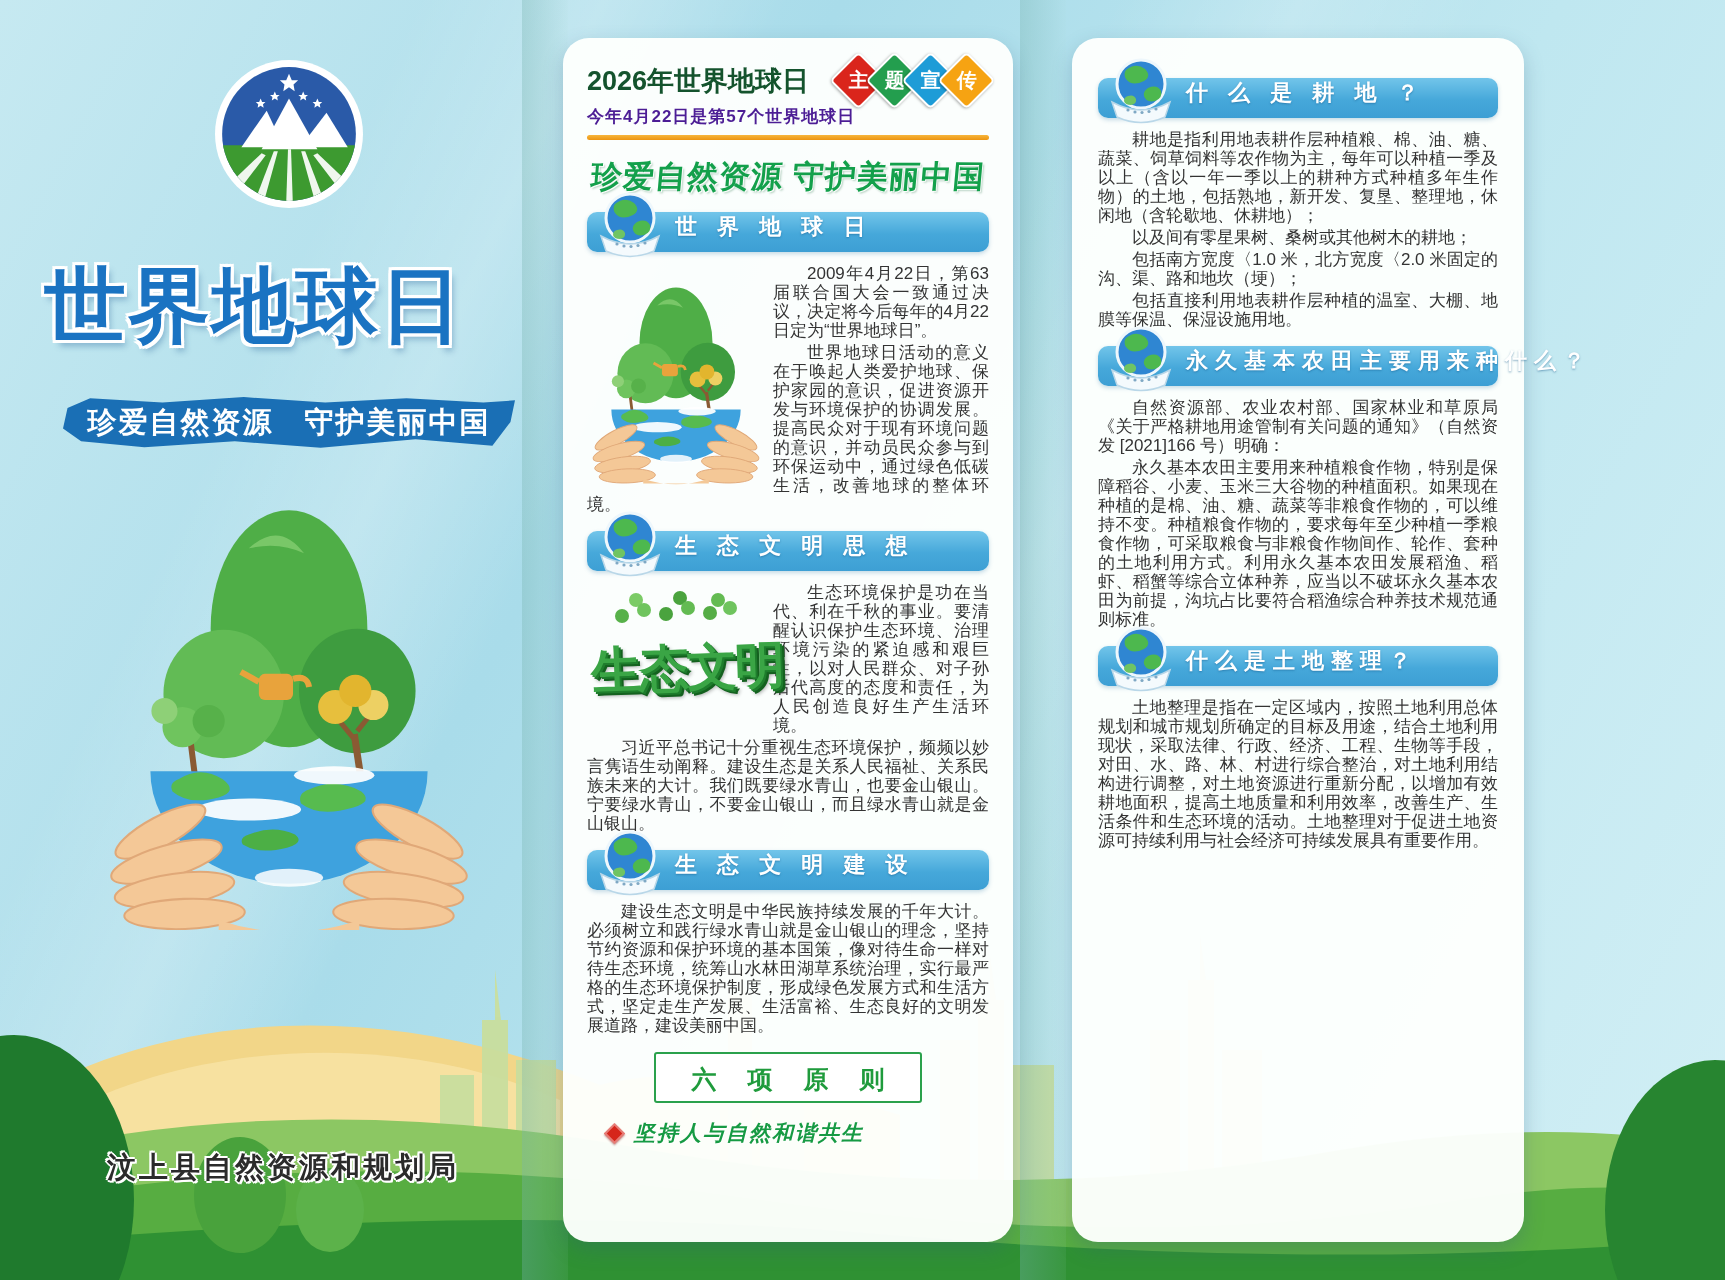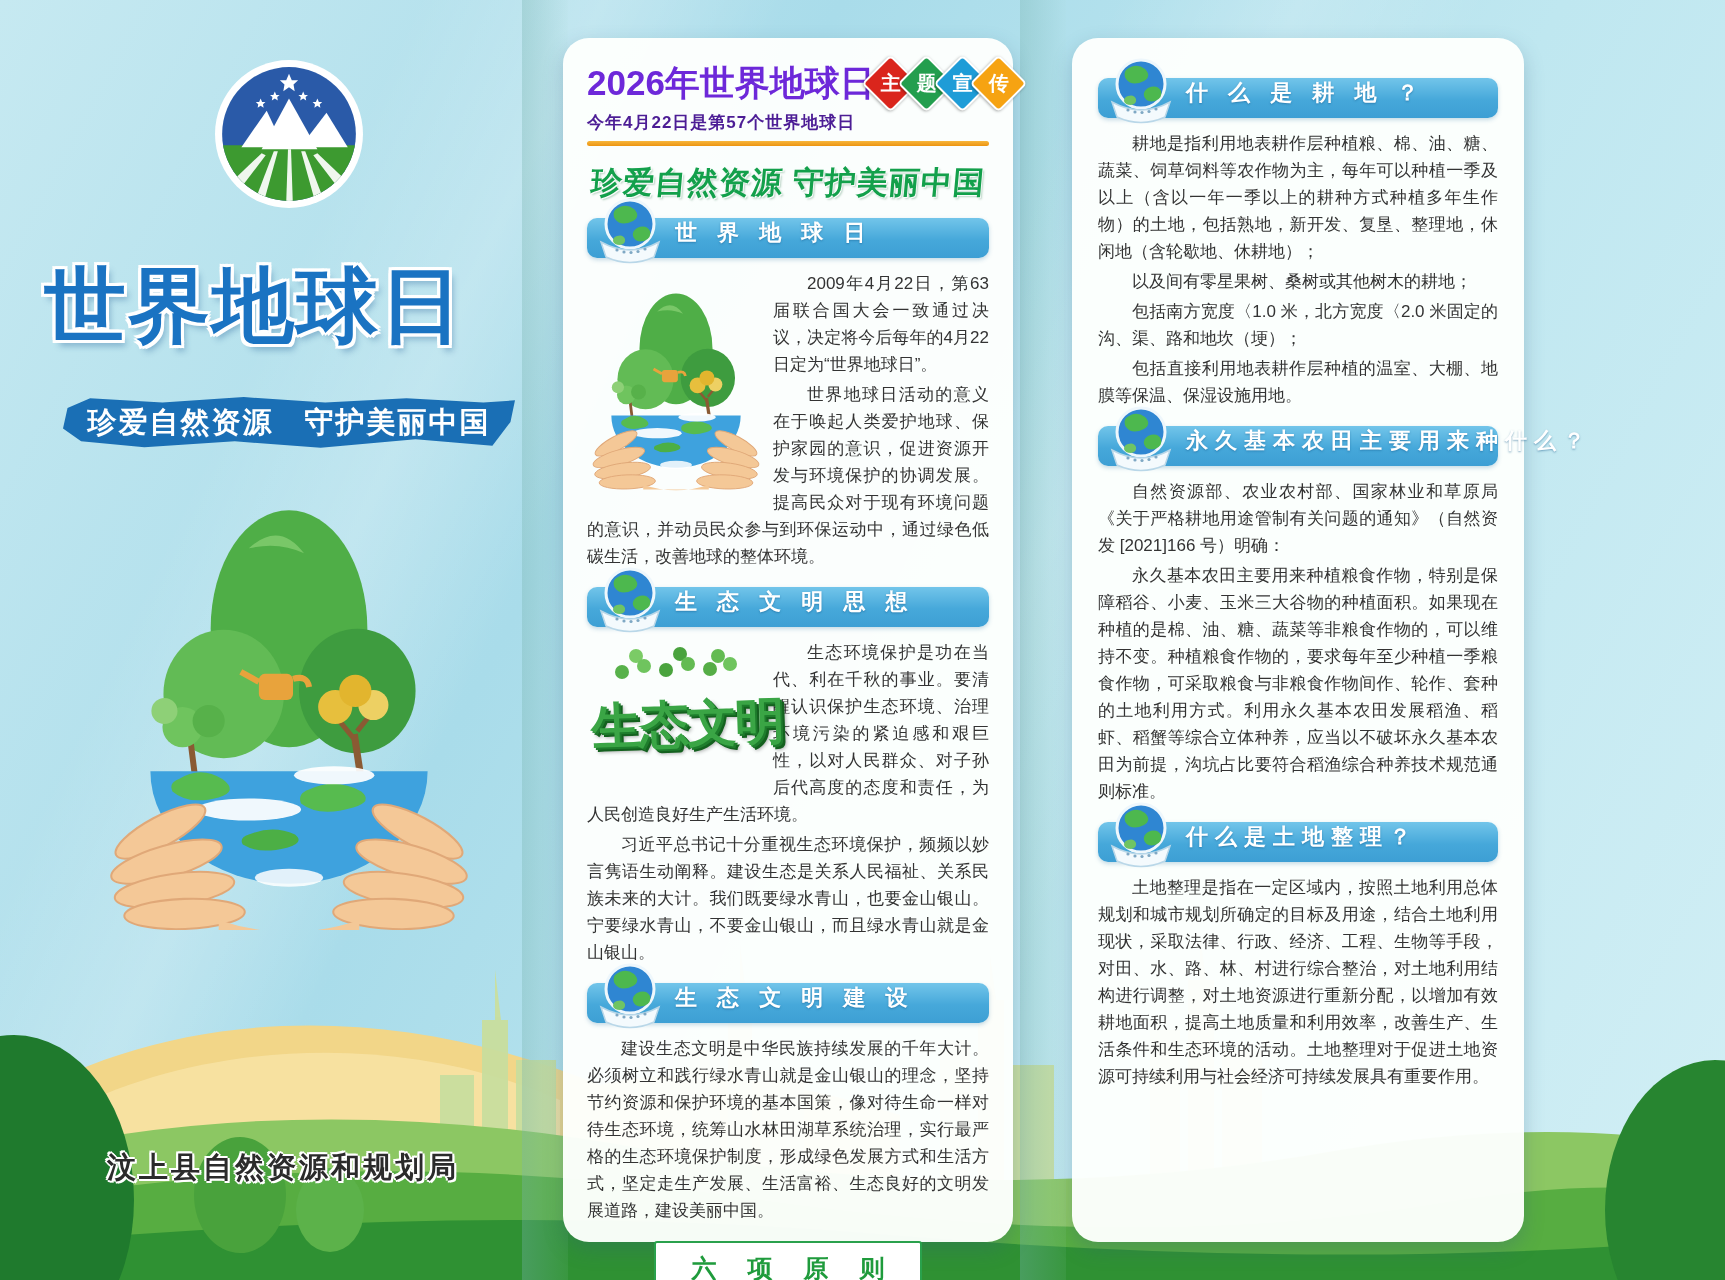--- a/index.html
+++ b/index.html
@@ -14,21 +14,21 @@
   .landscape{position:absolute;left:0;bottom:0;width:1725px;height:380px;}
 
   
   .card{position:absolute;top:38px;height:1204px;background:rgba(253,255,253,.97);
     border-radius:26px;box-shadow:0 8px 20px rgba(50,95,125,.28);}
   .card-mid{left:563px;width:450px;padding:22px 24px;box-sizing:border-box;}
   .card-right{left:1072px;width:452px;padding:26px 26px;box-sizing:border-box;}
 
   
   .mid-title-row{display:flex;align-items:center;justify-content:space-between;}
-  .mid-title{margin:0;font-size:35px;font-weight:900;color:#6d28d9;letter-spacing:0px;white-space:nowrap;}
+  .mid-title{margin:0;font-size:27px;font-weight:900;color:#14532d;letter-spacing:0px;white-space:nowrap;}
   .badges{display:flex;margin-right:2px;}
   .diamond{width:37px;height:37px;transform:rotate(45deg);border:2.5px solid #fff;border-radius:5px;
     margin-left:-5px;display:flex;align-items:center;justify-content:center;box-shadow:0 1px 3px rgba(0,0,0,.35);}
   .diamond span{transform:rotate(-45deg);color:#fff;font-weight:900;font-size:20px;}
   .mid-subtitle{color:#4c1d95;font-weight:bold;font-size:17px;margin-top:4px;letter-spacing:1px;}
   .orange-rule{height:5px;border-radius:3px;margin-top:7px;background:linear-gradient(180deg,#f7b63c,#ec9410);}
   .mid-slogan{margin-top:16px;text-align:center;color:#13a04b;font-weight:900;font-size:31px;
     letter-spacing:1px;transform:skewX(-5deg);text-shadow:1px 1px 0 rgba(255,255,255,.9),2px 2px 2px rgba(0,90,40,.25);white-space:nowrap;}
 
   
@@ -36,21 +36,21 @@
   .sec-head{position:relative;height:40px;margin-top:30px;margin-bottom:12px;border-radius:10px;
     background:linear-gradient(180deg,#72c5ea 0%,#46a8da 55%,#3d9fd4 100%);
     display:flex;align-items:flex-start;padding-left:88px;box-shadow:0 2px 4px rgba(40,110,160,.25);}
   .sec-head:first-child{margin-top:14px;}
   .sec-title{color:#fff;font-weight:900;font-size:22px;letter-spacing:7px;white-space:nowrap;
     text-shadow:0 1px 2px rgba(20,90,140,.5);}
   .earth-badge{position:absolute;left:6px;top:-20px;width:74px;height:66px;}
 
   
   .sec-body{overflow:hidden;}
-  .sec-body p{margin:0 0 3px;font-size:17px;line-height:27px;color:#333;text-align:justify;text-indent:2em;}
+  .sec-body p{margin:0 0 3px;font-size:17px;line-height:19px;color:#333;text-align:justify;text-indent:2em;}
   .hands-small{float:left;width:178px;height:224px;margin:2px 8px 0 0;}
   .eco-art{float:left;width:178px;height:140px;margin:6px 8px 0 0;position:relative;}
   .eco-text{position:absolute;left:4px;top:46px;font-size:50px;font-weight:900;color:#3aa545;
     letter-spacing:-2px;transform:rotate(-2deg);
     text-shadow:2px 2px 0 #1e7d2c,4px 4px 0 #14611f,5px 5px 4px rgba(0,0,0,.3);white-space:nowrap;}
   .eco-leaves{position:absolute;left:28px;top:20px;width:14px;height:14px;border-radius:50%;background:#57b14a;
     box-shadow:22px -6px 0 #6fc45e,44px -2px 0 #4aa33e,66px -8px 0 #63bb52,88px -3px 0 #55ad46,108px -8px 0 #6fc45e,14px -16px 0 #7bcb66,58px -18px 0 #4aa33e,96px -16px 0 #63bb52;}
 
   
   .principles{margin-top:14px;}

